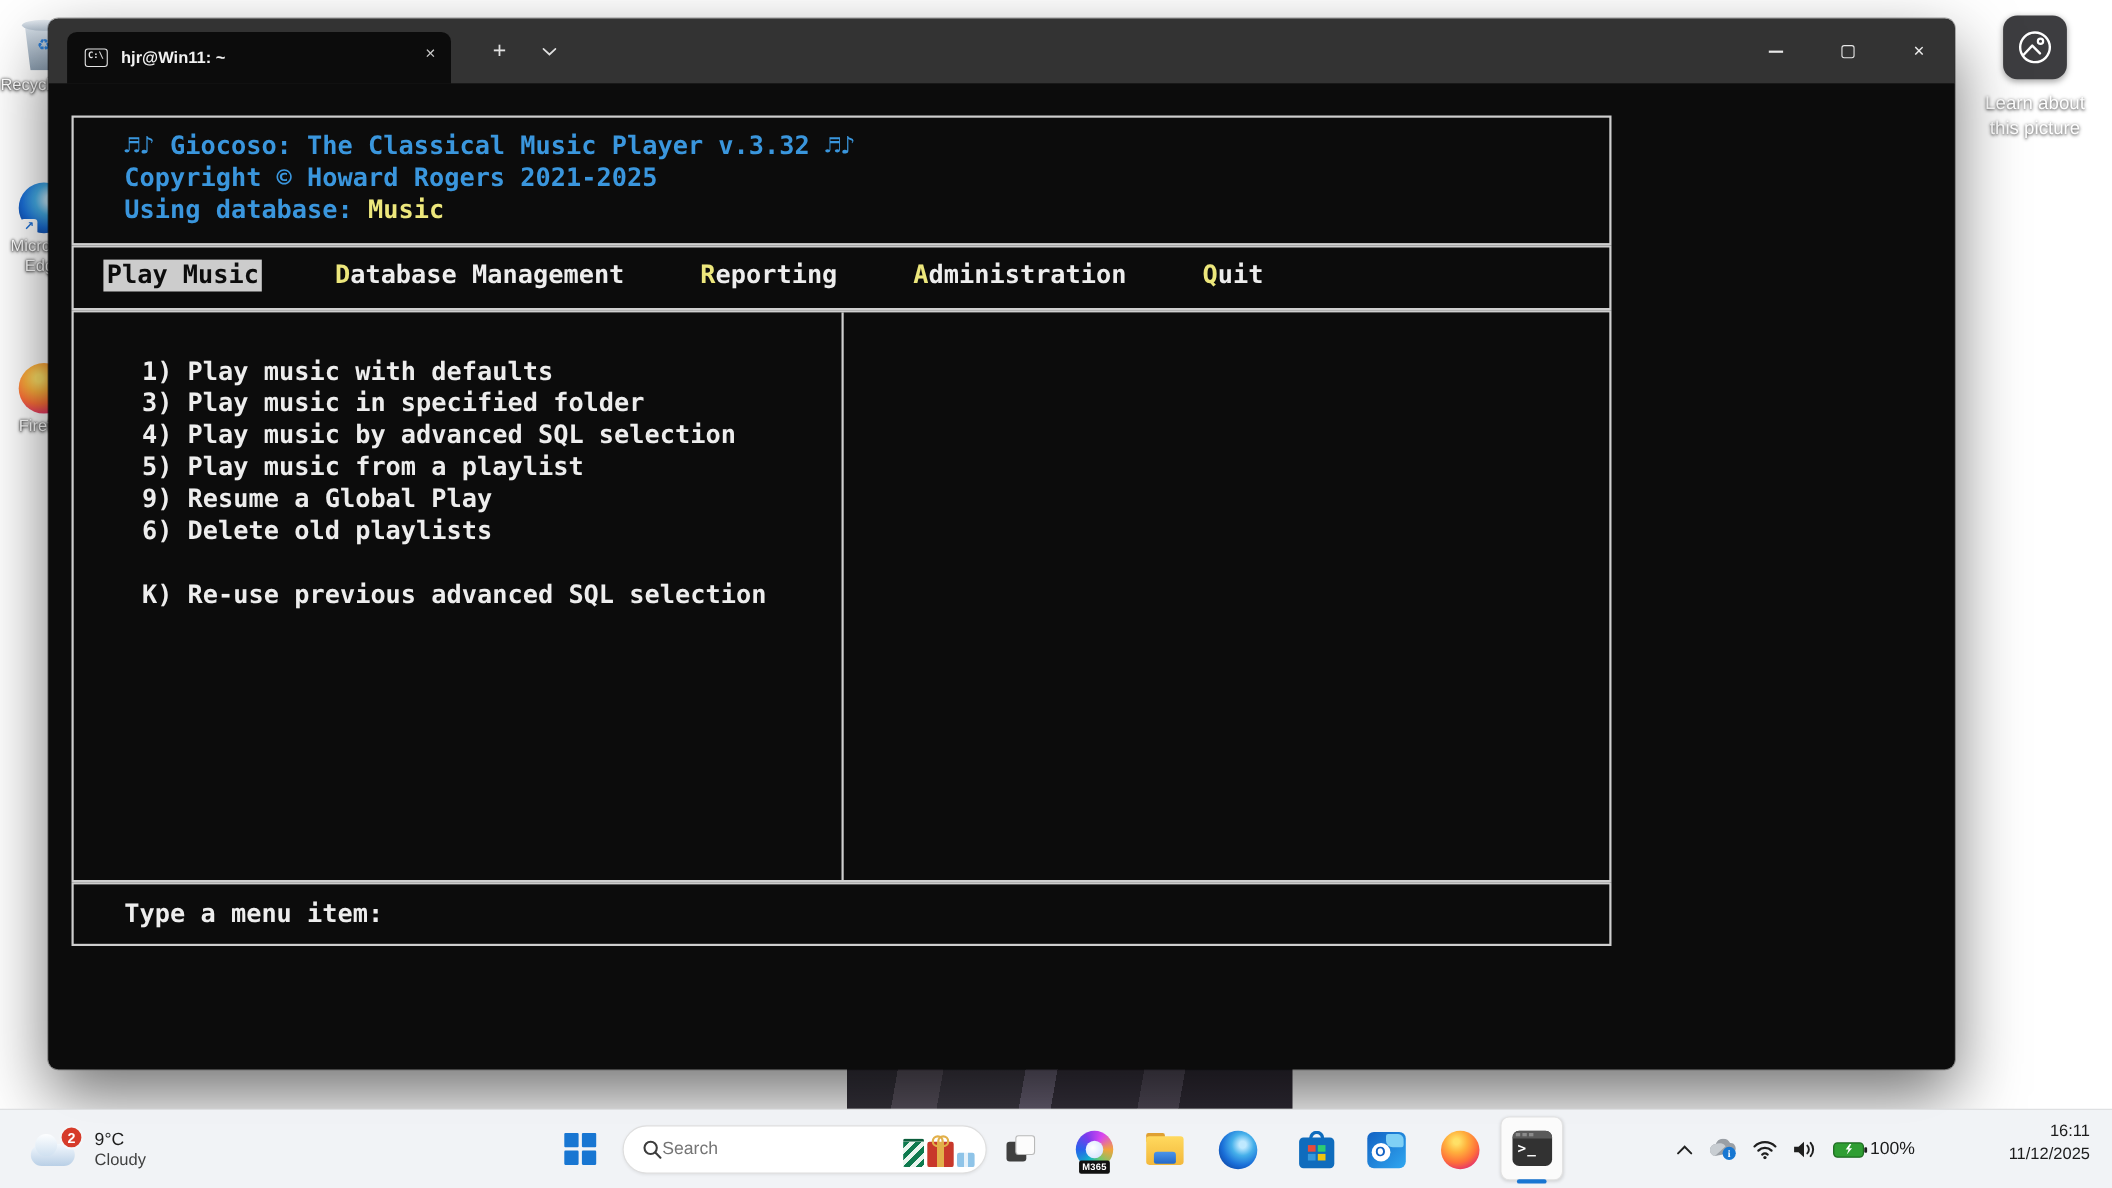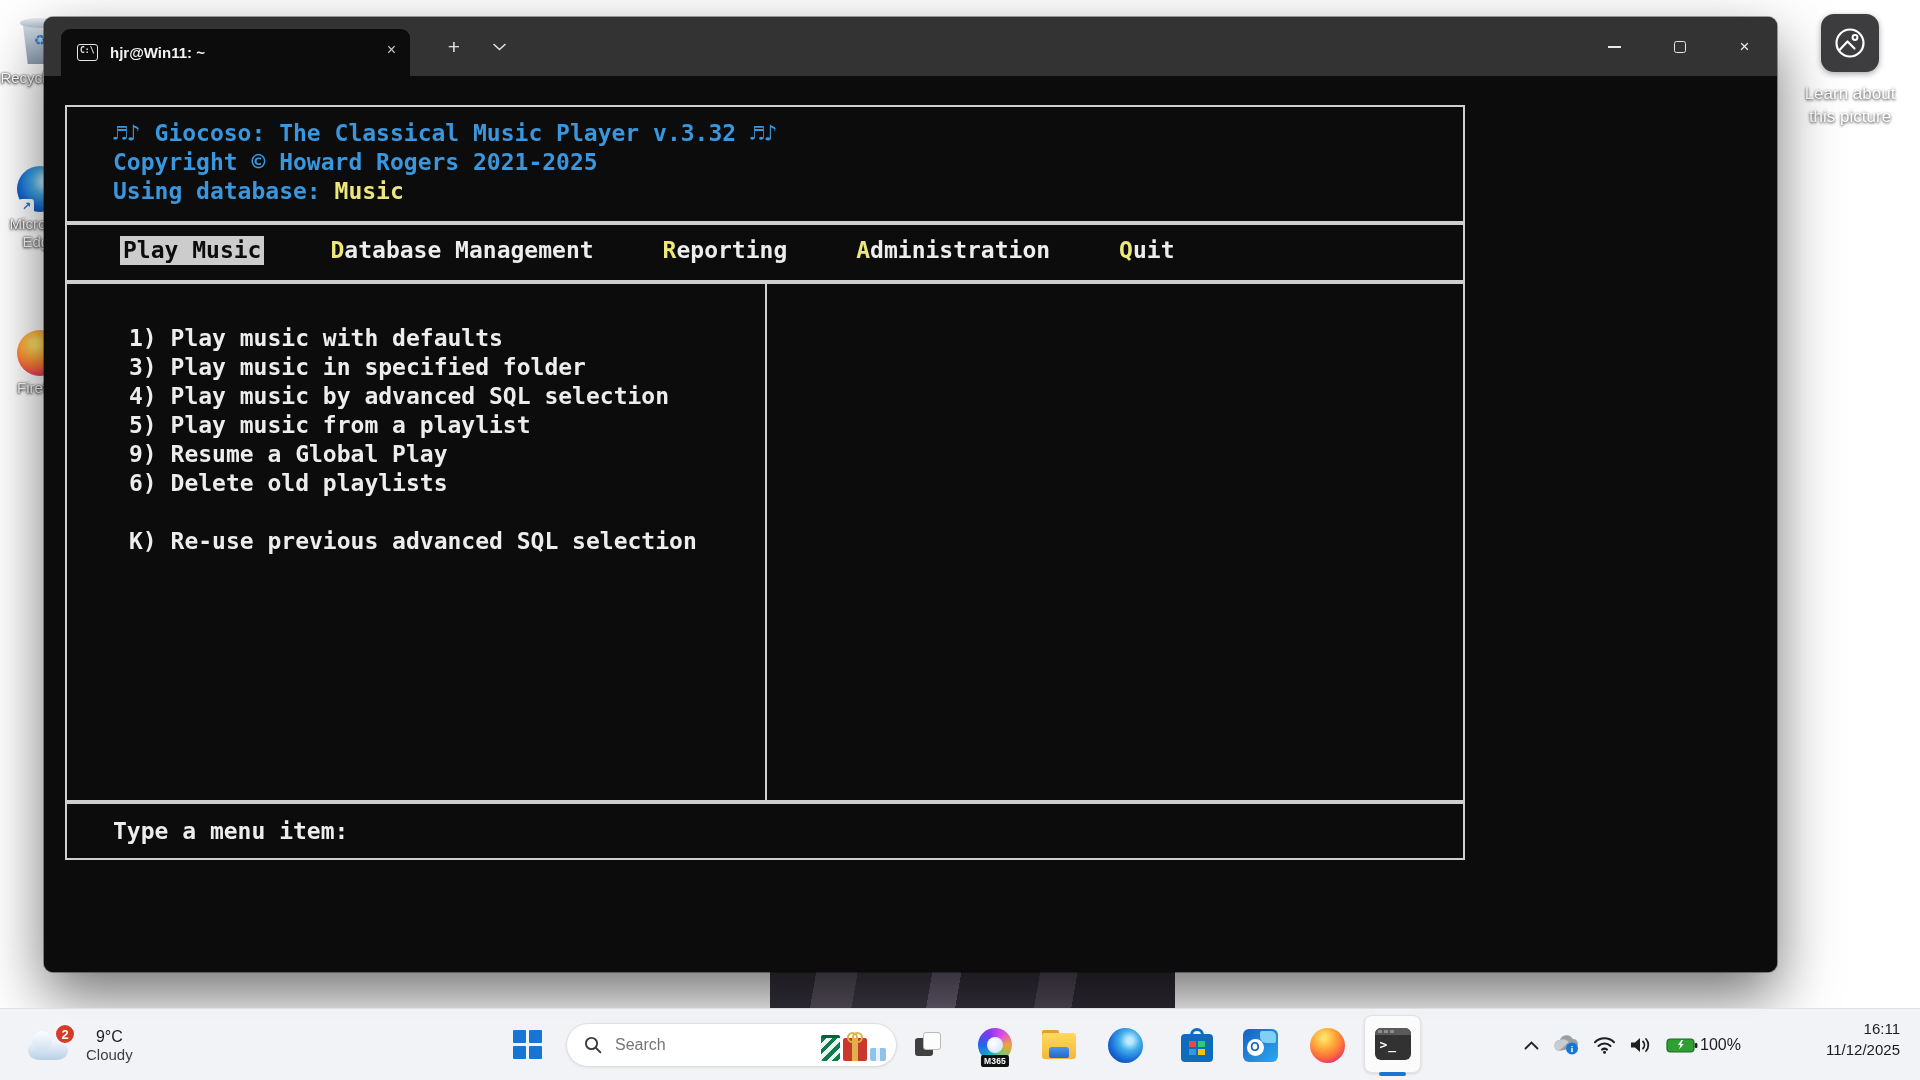--- a/index.html
+++ b/index.html
@@ -48,44 +48,44 @@
   .wc-min { width:13px; height:2px; background:#e8e8e8; }
   .wc-max { width:12px; height:12px; border:1.4px solid #e8e8e8; border-radius:2.5px; }
   .wc-close { font-size:17px; color:#eee; }
   
   #tcontent { position:absolute; left:0; top:59px; width:1733px; height:896px; background:#0c0c0c;
     font-family:"DejaVu Sans Mono",monospace; font-weight:bold; font-size:23px; color:#ededed; }
   .box { position:absolute; left:21px; width:1400px; border:2px solid #cfcfcf; }
   #box-header { top:29px; height:118px; padding:12px 0 0 46px; }
   #box-header .hline { height:29px; line-height:29px; color:#3a96dd; white-space:pre; }
   #box-header .dbname { color:#ede77c; }
-  #box-menu { top:147px; height:59px; padding:11px 0 0 56px; white-space:nowrap; }
+  #box-menu { top:147px; height:59px; padding:11px 0 0 30px; white-space:nowrap; }
   .mitem { display:inline-block; margin-right:69px; line-height:29px; }
   .mitem.sel { background:#cccccc; color:#0c0c0c; padding:0 3px; margin-left:-3px; margin-right:66px; }
   .accel { color:#ede77c; }
   #box-main { top:206px; height:520px; }
   #box-main .divider { position:absolute; left:698px; top:0; bottom:0; width:2px; background:#cfcfcf; }
   #box-main .list { padding:40px 0 0 62px; }
   .line { height:29px; line-height:29px; white-space:pre; }
   .blank { height:29px; }
   #box-prompt { top:726px; height:58px; padding:13px 0 0 46px; }
   
   #taskbar { position:absolute; left:0; top:1008px; width:1920px; height:72px; z-index:10;
     background:rgba(241,243,246,0.97); border-top:1px solid rgba(0,0,0,0.08); }
   #weather { position:absolute; left:26px; top:0; height:72px; display:flex; align-items:center; }
   .cloud { position:relative; width:46px; height:34px; margin-right:14px; }
   .cloud .c1 { position:absolute; left:2px; top:12px; width:40px; height:20px; border-radius:10px; background:linear-gradient(180deg,#f3f8fd,#b9cfe6); }
   .cloud .c2 { position:absolute; left:6px; top:3px; width:20px; height:20px; border-radius:50%; background:linear-gradient(180deg,#fdfeff,#cfe0f0); }
   .cloud .badge { position:absolute; right:-4px; top:-5px; width:22px; height:22px; border-radius:50%; background:#d63b2a; border:2px solid #f4f6f8; color:#fff; font-size:13px; font-weight:bold; display:flex; align-items:center; justify-content:center; }
-  #weather .wtxt .t { font-size:16px; color:#1c1c1c;text-align:center; }
+  #weather .wtxt .t { font-size:16px; color:#1c1c1c; }
   #weather .wtxt .c { font-size:15px; color:#3f3f3f; margin-top:0; }
   #start { position:absolute; left:513px; top:21px; width:30px; height:30px; display:grid; grid-template-columns:13px 13px; grid-template-rows:13px 13px; gap:3px; }
   #start div { background:#1876d2; border-radius:1px; }
   #searchbox { position:absolute; left:566px; top:14px; width:331px; height:44px; background:#ffffff; border:1px solid #dedede; border-radius:22px; box-shadow:0 1px 3px rgba(0,0,0,0.08); display:flex; align-items:center; padding-left:17px; overflow:hidden; }
-  #searchbox input { border:none; outline:none; font-size:16px; color:#3b82f6; margin-left:13px; width:150px; font-family:"Liberation Sans",sans-serif; background:transparent; }
+  #searchbox input { border:none; outline:none; font-size:16px; color:#3b82f6; width:150px; font-family:"Liberation Sans",sans-serif; background:transparent; }
   .gifts { position:absolute; right:10px; bottom:5px; display:flex; align-items:flex-end; gap:3px; }
   .gift-bag { width:19px; height:26px; border-radius:2px; background:repeating-linear-gradient(135deg,#0e7a4e 0 4px,#e9f5ee 4px 8px); border-top:3px solid #0b5e3c; }
   .gift-red { width:24px; height:23px; border-radius:2px; background:linear-gradient(90deg,#c8382b 0 37%,#e2b04a 37% 63%,#c8382b 63%); position:relative; }
   .gift-red:before { content:""; position:absolute; left:4px; top:-6px; width:7px; height:7px; border-radius:50%; border:2px solid #e2b04a; }
   .gift-red:after { content:""; position:absolute; right:4px; top:-6px; width:7px; height:7px; border-radius:50%; border:2px solid #e2b04a; }
   .gift-blue { width:16px; height:13px; border-radius:2px; background:linear-gradient(90deg,#8fc4e8 0 38%,#e7f2fa 38% 62%,#8fc4e8 62%); }
   .tb-icon { position:absolute; top:17px; width:38px; height:38px; display:flex; align-items:center; justify-content:center; }
   .tv-back { position:absolute; left:6px; top:9px; width:18px; height:18px; background:#3f3f3f; border-radius:3px; }
   .tv-front { position:absolute; left:14px; top:3px; width:18px; height:18px; background:#fcfcfc; border:1px solid #b9b9b9; border-radius:3px; }
   .copilot { width:34px; height:34px; border-radius:50%; background:conic-gradient(from 210deg,#12b3c9,#2563eb,#7c3aed,#d946ef,#f2a33c,#6fc96f,#12b3c9); position:relative; }

